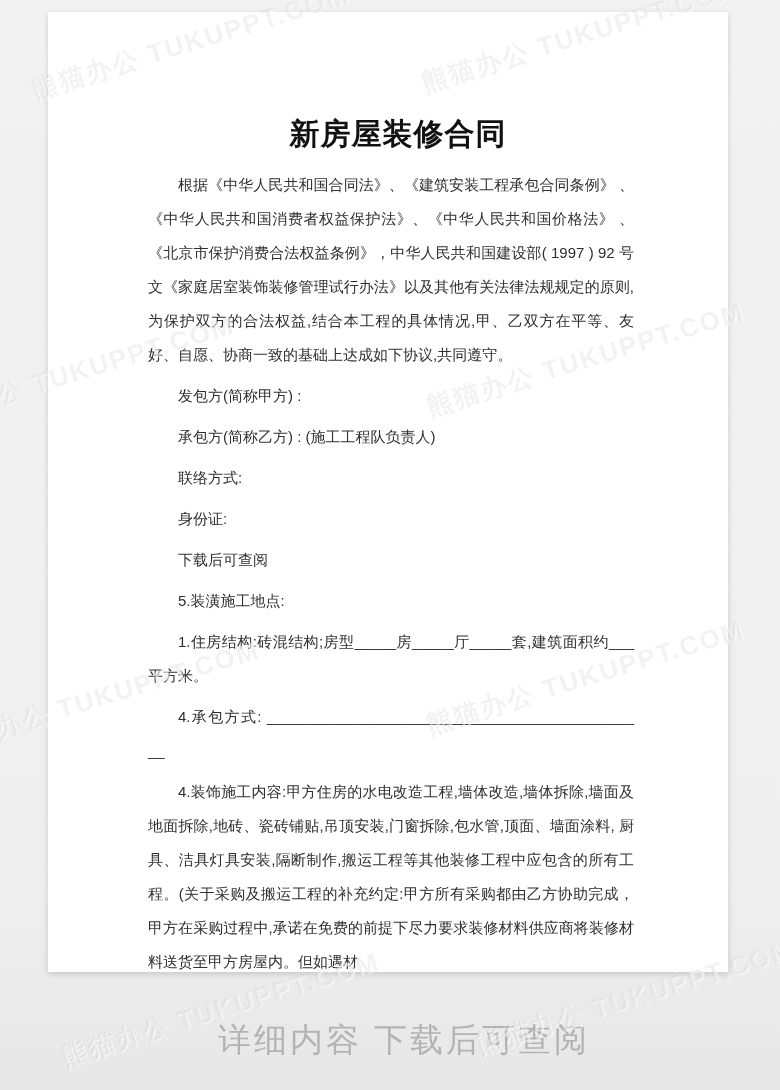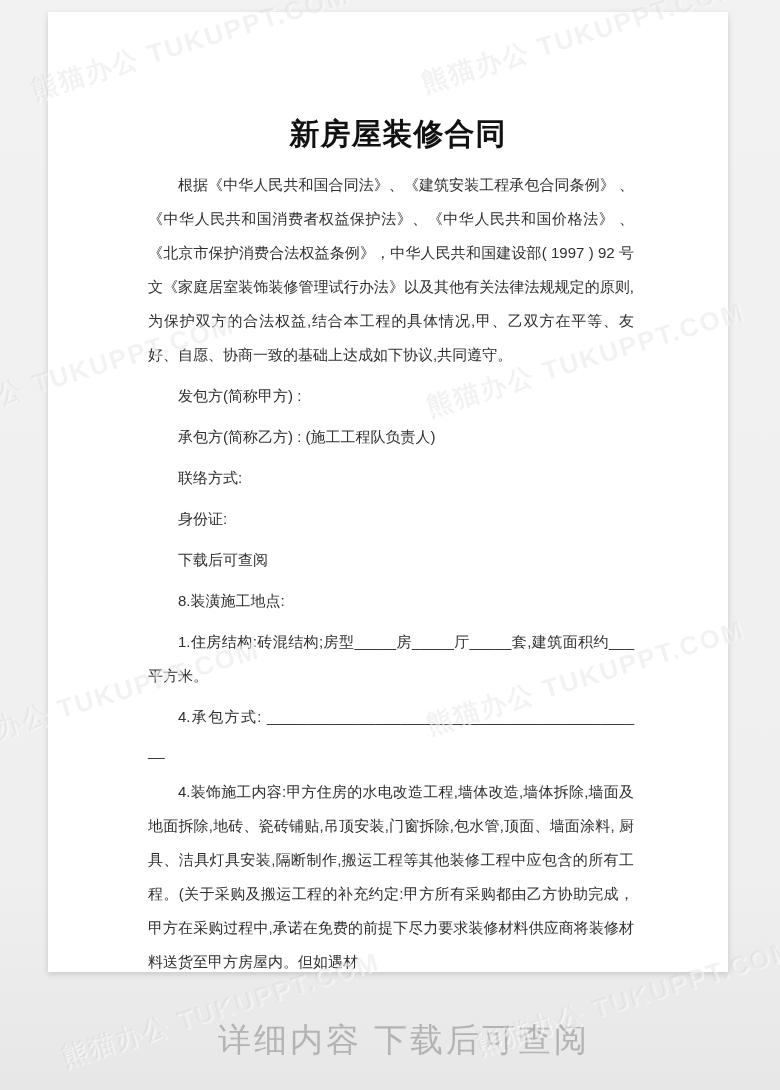--- a/index.html
+++ b/index.html
@@ -83,21 +83,21 @@
 
   <div class="doc-page">
     <h1 class="doc-title">新房屋装修合同</h1>
     <div class="doc-body" id="doc-body">
         <p class="para">根据《中华人民共和国合同法》、《建筑安装工程承包合同条例》 、《中华人民共和国消费者权益保护法》、《中华人民共和国价格法》 、《北京市保护消费合法权益条例》，中华人民共和国建设部( 1997 ) 92 号文《家庭居室装饰装修管理试行办法》以及其他有关法律法规规定的原则,为保护双方的合法权益,结合本工程的具体情况,甲、乙双方在平等、友好、自愿、协商一致的基础上达成如下协议,共同遵守。</p>
         <p class="para">发包方(简称甲方) :</p>
         <p class="para">承包方(简称乙方) : (施工工程队负责人)</p>
         <p class="para">联络方式:</p>
         <p class="para">身份证:</p>
         <p class="para">下载后可查阅</p>
-        <p class="para">8.装潢施工地点:</p>
+        <p class="para">5.装潢施工地点:</p>
         <p class="para">1.住房结构:砖混结构;房型_____房_____厅_____套,建筑面积约___平方米。</p>
         <p class="para">4.承包方式: ______________________________________________</p>
         <p class="para">4.装饰施工内容:甲方住房的水电改造工程,墙体改造,墙体拆除,墙面及地面拆除,地砖、瓷砖铺贴,吊顶安装,门窗拆除,包水管,顶面、墙面涂料, 厨具、洁具灯具安装,隔断制作,搬运工程等其他装修工程中应包含的所有工程。(关于采购及搬运工程的补充约定:甲方所有采购都由乙方协助完成，甲方在采购过程中,承诺在免费的前提下尽力要求装修材料供应商将装修材料送货至甲方房屋内。但如遇材</p>
       </div>
   </div>
 
   <div class="wm-layer" id="wm-layer">
       <span class="wm" style="left: 25px; top: 25px;">熊猫办公 TUKUPPT.COM</span>
       <span class="wm" style="left: 415px; top: 18px;">熊猫办公 TUKUPPT.COM</span>
       <span class="wm" style="left: -90px; top: 355px;">熊猫办公 TUKUPPT.COM</span>

